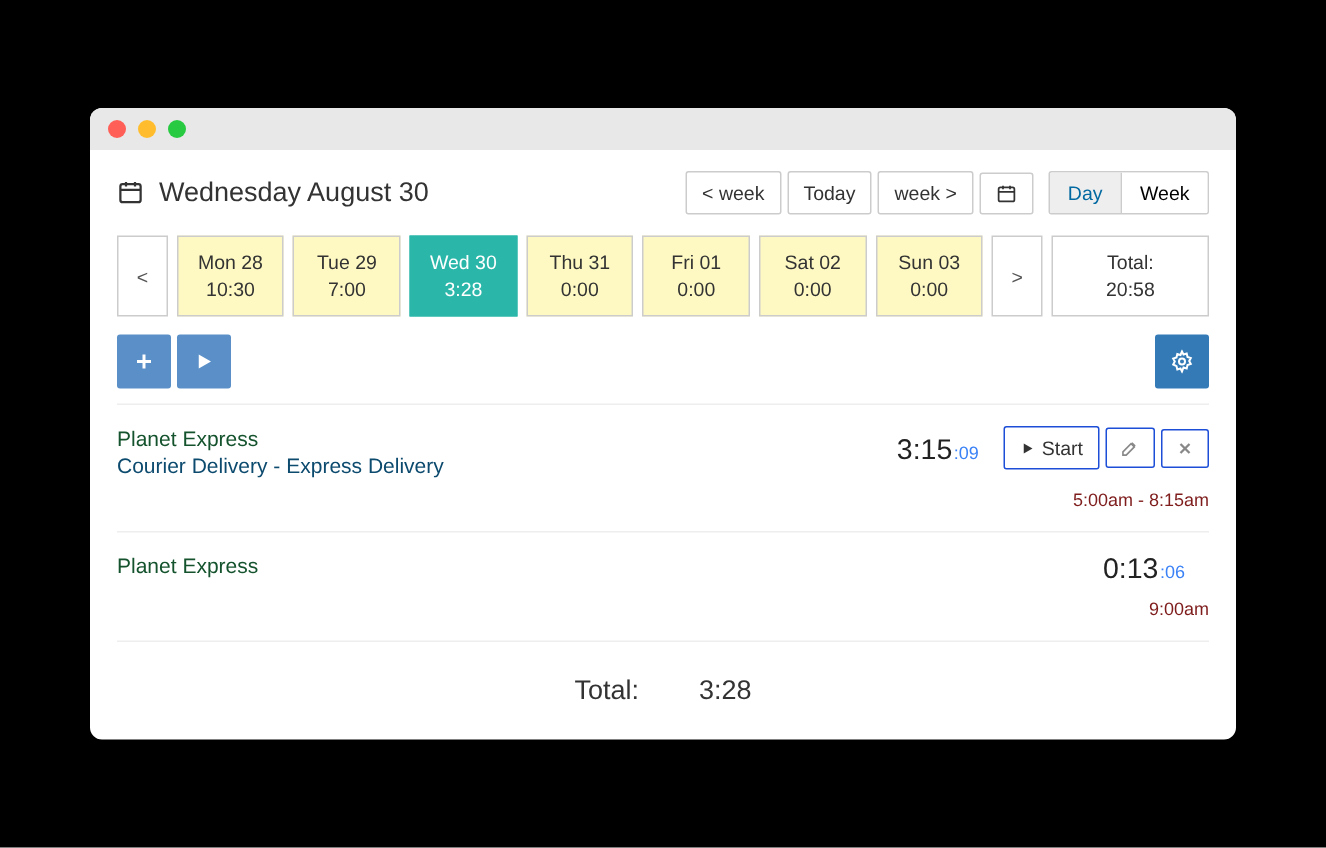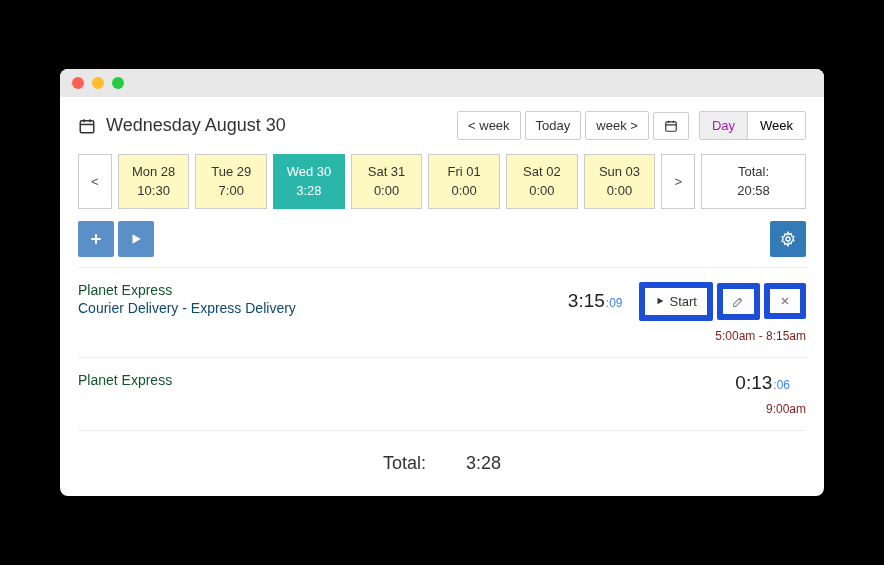--- a/index.html
+++ b/index.html
@@ -54,21 +54,21 @@
   gap: 4px;
 }
 .seg-group { display: inline-flex; margin-left: 6px; border: 1px solid #ccc; border-radius: 2px; overflow: hidden; }
 .seg-group .seg {
   border: none;
   padding: 6px 12px;
   font-size: 13px;
   background: #fff;
   cursor: pointer;
 }
-.seg-group .seg.active { background: #eee; color: #a21caf; }
+.seg-group .seg.active { background: #eee; color: #0369a1; }
 .seg-group .seg + .seg { border-left: 1px solid #ccc; }
 .days-row { display: flex; gap: 6px; align-items: stretch; margin-bottom: 12px; }
 .day-nav {
   border: 1px solid #ccc;
   background: #fff;
   width: 34px;
   display: flex;
   align-items: center;
   justify-content: center;
   cursor: pointer;
@@ -126,21 +126,21 @@
   font-size: 19px;
   color: #222;
   margin-right: 16px;
   align-self: center;
   display: flex;
   align-items: baseline;
 }
 .entry-time .sec { font-size: 12px; color: #3b82f6; margin-left: 1px; }
 .entry-actions { display: flex; gap: 4px; align-items: center; }
 .sm-btn {
-  border: 6px solid #1d4ed8;
+  border: 1px solid #1d4ed8;
   background: #fff;
   padding: 6px 10px;
   font-size: 13px;
   cursor: pointer;
   border-radius: 2px;
   color: #333;
   display: inline-flex;
   align-items: center;
   gap: 5px;
 }
@@ -210,21 +210,21 @@
       <div id="days-container" style="display:contents"><div class="day-cell">
             <span class="d-label">Mon 28</span>
             <span class="d-time">10:30</span>
           </div><div class="day-cell">
             <span class="d-label">Tue 29</span>
             <span class="d-time">7:00</span>
           </div><div class="day-cell active">
             <span class="d-label">Wed 30</span>
             <span class="d-time">3:28</span>
           </div><div class="day-cell">
-            <span class="d-label">Sat 31</span>
+            <span class="d-label">Thu 31</span>
             <span class="d-time">0:00</span>
           </div><div class="day-cell">
             <span class="d-label">Fri 01</span>
             <span class="d-time">0:00</span>
           </div><div class="day-cell">
             <span class="d-label">Sat 02</span>
             <span class="d-time">0:00</span>
           </div><div class="day-cell">
             <span class="d-label">Sun 03</span>
             <span class="d-time">0:00</span>

